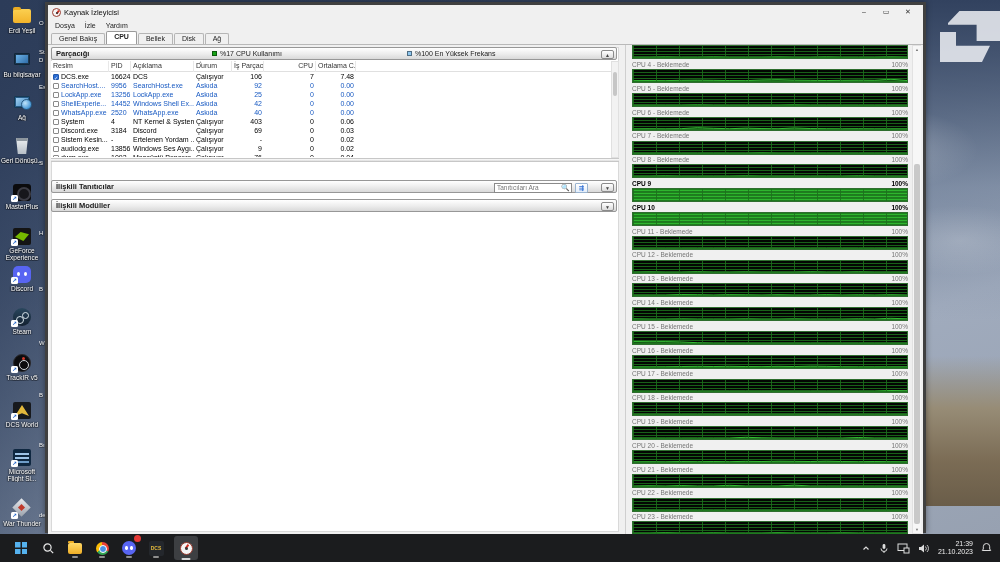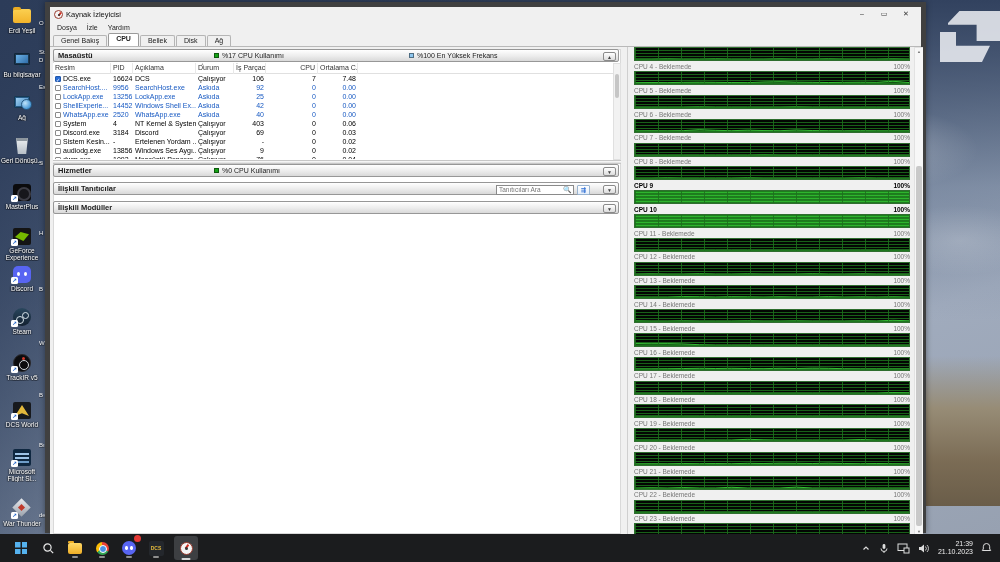--- a/index.html
+++ b/index.html
@@ -76,21 +76,21 @@
   .k-fs .ig::before{content:"";position:absolute;left:2px;top:4px;width:14px;height:2px;background:#9fc4e8;
      box-shadow:0 4px 0 #9fc4e8,0 8px 0 #6e9cc8;}
   
   .k-wt .ig{left:4px;top:2px;width:13px;height:13px;background:linear-gradient(135deg,#e8eaee,#9aa1ab);transform:rotate(45deg);}
   .k-wt .ig::before{content:"";position:absolute;left:4px;top:4px;width:5px;height:5px;background:#c0392b;}
   .fragment{position:absolute;left:39px;width:7px;overflow:hidden;color:#fff;font-size:6px;
      text-shadow:0 1px 2px rgba(0,0,0,.9);white-space:nowrap;}
 
   
   .window{position:absolute;left:45px;top:2px;width:881px;height:531px;background:#f0f0f0;
-    border:5px solid #404040;box-shadow:0 0 6px rgba(0,0,0,.4);}
+    border:3px solid #404040;box-shadow:0 0 6px rgba(0,0,0,.4);}
   .titlebar{height:14px;display:flex;align-items:center;padding:0 4px;background:#f0f0f0;}
   .titlebar .t{font-size:7.5px;color:#111;margin-left:3px;flex:1;}
   .winbtn{width:22px;height:12px;text-align:center;font-size:7px;line-height:12px;color:#333;}
   .menubar{height:12px;display:flex;align-items:center;padding-left:2px;background:#f0f0f0;}
   .menu-item{font-size:7px;color:#222;padding:0 5px;}
   .tabbar{height:14px;display:flex;align-items:flex-end;padding-left:3px;background:#f0f0f0;
     border-bottom:1px solid #b9b9b9;}
   .tab{font-size:7px;color:#222;padding:1px 7px 2px 7px;border:1px solid #b5b5b5;border-bottom:none;
     background:#f0f0f0;border-radius:2px 2px 0 0;margin-right:1px;height:11px;}
   .tab.active{background:#fff;height:13px;position:relative;z-index:2;border-color:#9a9a9a;font-weight:bold;}
@@ -313,21 +313,21 @@
       <span class="tab active">CPU</span>
       <span class="tab">Bellek</span>
       <span class="tab">Disk</span>
       <span class="tab">Ağ</span>
     </div>
 
   <div class="content">
     <div class="left-bg"></div>
 
     <div class="secbar" style="top:2px;">
-      <span class="st">Masaüstü</span>
+      <span class="st">Parçacığı</span>
       <span class="legend" style="left:160px;">
         <span class="led green"></span>
         <span>%17 CPU Kullanımı</span>
       </span>
       <span class="legend" style="left:355px;">
         <span class="led blue"></span>
         <span>%100 En Yüksek Frekans</span>
       </span>
       <span class="chev">▲</span>
     </div>
@@ -435,28 +435,20 @@
             <span class="cell r" style="width: 40px;">0.04</span>
           </div>
         </div>
     </div>
     <div class="vscroll">
       <div class="thumb" style="top:10px;height:24px;"></div>
     </div>
 
     <div class="splitter"></div>
 
-    <div class="secbar" style="top:117px;">
-      <span class="st">Hizmetler</span>
-      <span class="legend" style="left:160px;">
-        <span class="led green"></span>
-        <span>%0 CPU Kullanımı</span>
-      </span>
-      <span class="chev">▼</span>
-    </div>
 
     <div class="secbar" style="top:154px;">
       <span class="st">İlişkili Modüller</span>
       <span class="chev">▼</span>
     </div>
 
     <div class="secbar" style="top:135px;">
       <span class="st">İlişkili Tanıtıcılar</span>
       <span class="searchbox">
         <input placeholder="Tanıtıcıları Ara" style="">

